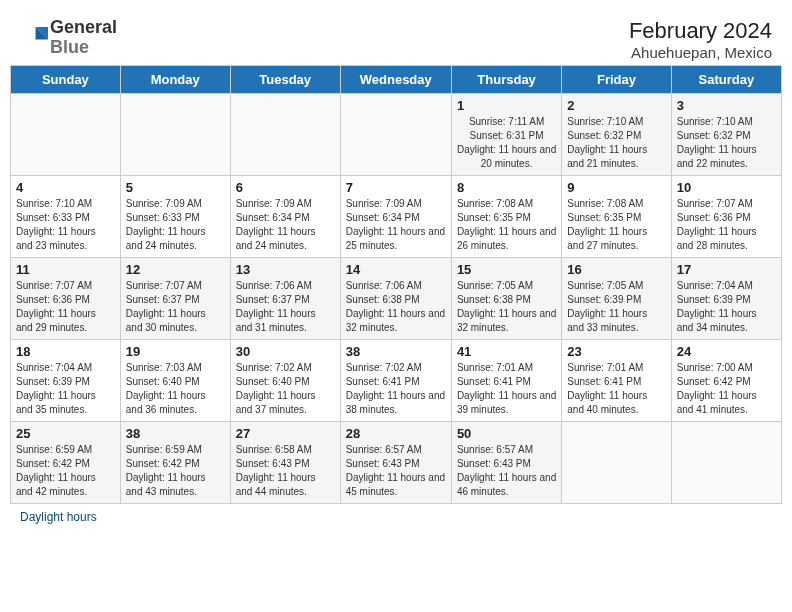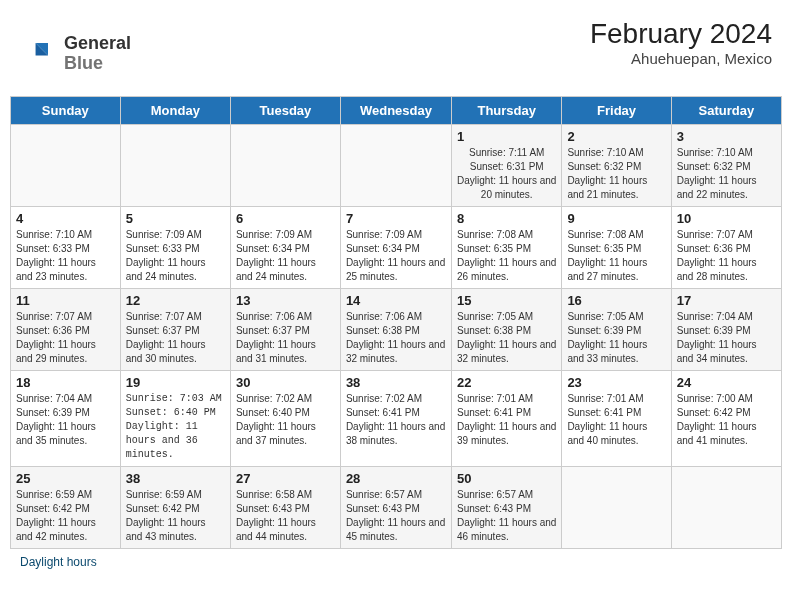--- a/index.html
+++ b/index.html
@@ -12,53 +12,52 @@
     }
     .header {
       display: flex;
       justify-content: space-between;
       align-items: flex-start;
       padding: 8px 10px 4px 10px;
     }
     .logo {
       display: flex;
       align-items: center;
-      gap: 16px;
-      margin-top: 16px;
+      gap: 2px;
     }
     .logo-text {
       display: flex;
       flex-direction: column;
       font-size: 18px;
       font-weight: bold;
       line-height: 1.1;
     }
     .logo-general { color: #333; }
     .logo-blue { color: #737373; }
     .logo-icon {
       width: 28px;
       height: 28px;
     }
     .title-block {
       text-align: right;
     }
     .month-year {
-      font-size: 28px;
+      font-size: 22px;
       font-weight: normal;
       color: #222;
     }
     .location {
       font-size: 15px;
       color: #444;
       text-align: right;
     }
     .calendar {
       width: 100%;
       border-collapse: collapse;
-      margin-top: 18px;
+      margin-top: 0;
       border-radius: 30px;
     }
     .calendar th {
       background: #2272b6;
       color: #fff;
       text-align: center;
       font-size: 13px;
       font-weight: bold;
       padding: 6px 4px;
       border: 1px solid #ccc;
@@ -247,38 +246,38 @@
       </tr>
       <tr>
         <td>
           <span class="day-num">18</span>
           <div class="day-info" style="white-space: pre-line;">Sunrise: 7:04 AM
 Sunset: 6:39 PM
 Daylight: 11 hours and 35 minutes.</div>
         </td>
         <td>
           <span class="day-num">19</span>
-          <div class="day-info" style="white-space: pre-line; font-family: Liberation Mono, monospace;">Sunrise: 7:03 AM
+          <div class="day-info" style="white-space: pre-line;">Sunrise: 7:03 AM
 Sunset: 6:40 PM
 Daylight: 11 hours and 36 minutes.</div>
         </td>
         <td>
           <span class="day-num">30</span>
           <div class="day-info" style="white-space: pre-line;">Sunrise: 7:02 AM
 Sunset: 6:40 PM
 Daylight: 11 hours and 37 minutes.</div>
         </td>
         <td>
           <span class="day-num">38</span>
           <div class="day-info" style="white-space: pre-line;">Sunrise: 7:02 AM
 Sunset: 6:41 PM
 Daylight: 11 hours and 38 minutes.</div>
         </td>
         <td>
-          <span class="day-num">22</span>
+          <span class="day-num">41</span>
           <div class="day-info" style="white-space: pre-line;">Sunrise: 7:01 AM
 Sunset: 6:41 PM
 Daylight: 11 hours and 39 minutes.</div>
         </td>
         <td>
           <span class="day-num">23</span>
           <div class="day-info" style="white-space: pre-line;">Sunrise: 7:01 AM
 Sunset: 6:41 PM
 Daylight: 11 hours and 40 minutes.</div>
         </td>

